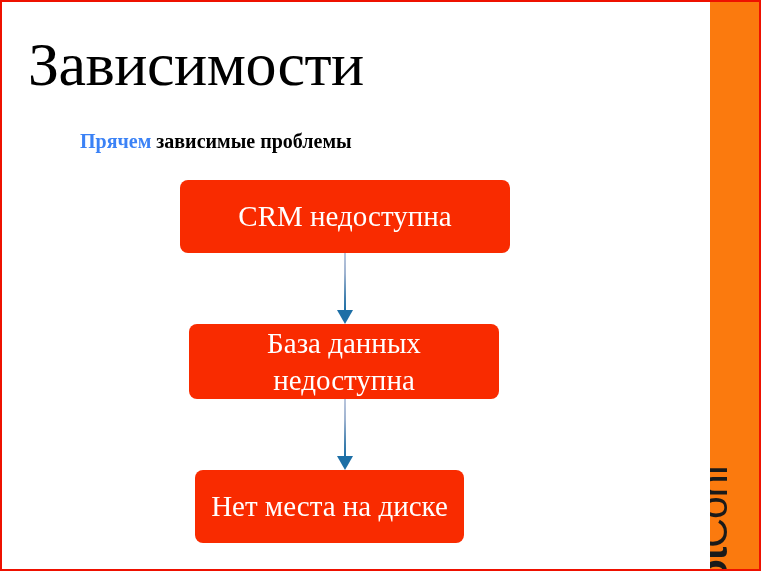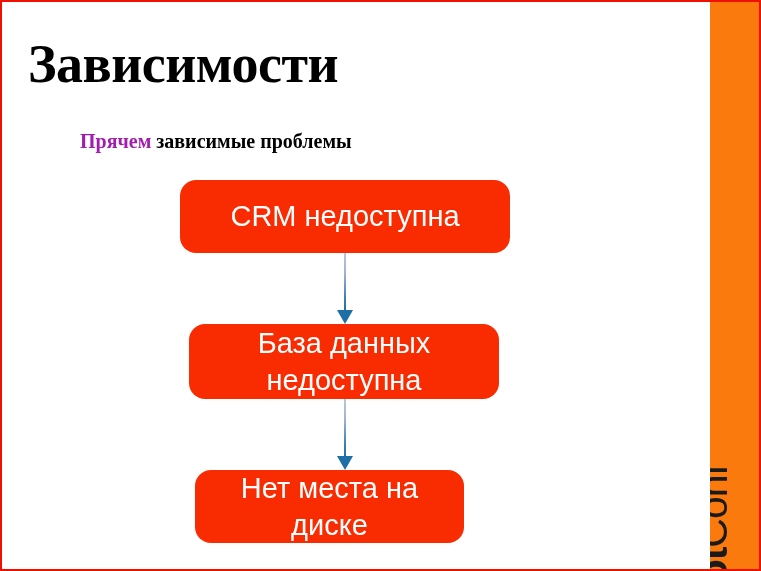--- a/index.html
+++ b/index.html
@@ -27,51 +27,51 @@
     height: 571px;
     background: #ffffff;
   }
 
   
   #page-title {
     position: absolute;
     left: 26px;
     top: 30px;
     font-family: "Liberation Serif", "DejaVu Serif", serif;
-    font-weight: bold;
-    font-size: 54px;
+    font-weight: normal;
+    font-size: 62px;
     line-height: 64px;
     letter-spacing: -0.5px;
     color: #000000;
     white-space: nowrap;
   }
 
   
   #subtitle {
     position: absolute;
     left: 78px;
     top: 126px;
     font-family: "Liberation Serif", "DejaVu Serif", serif;
     font-weight: bold;
     font-size: 20px;
     line-height: 26px;
     color: #000000;
     white-space: nowrap;
   }
   #subtitle .accent {
-    color: #a21caf;
+    color: #3b82f6;
   }
 
   
   .flow-box {
     position: absolute;
     background: #f92b00;
-    border-radius: 16px;
+    border-radius: 8px;
     color: #ffffff;
-    font-family: Liberation Sans, sans-serif;
+    font-family: Liberation Serif, serif;
     font-weight: normal;
     font-size: 29px;
     line-height: 37px;
     text-align: center;
     display: flex;
     align-items: center;
     justify-content: center;
     box-sizing: border-box;
     padding: 2px 10px;
   }

